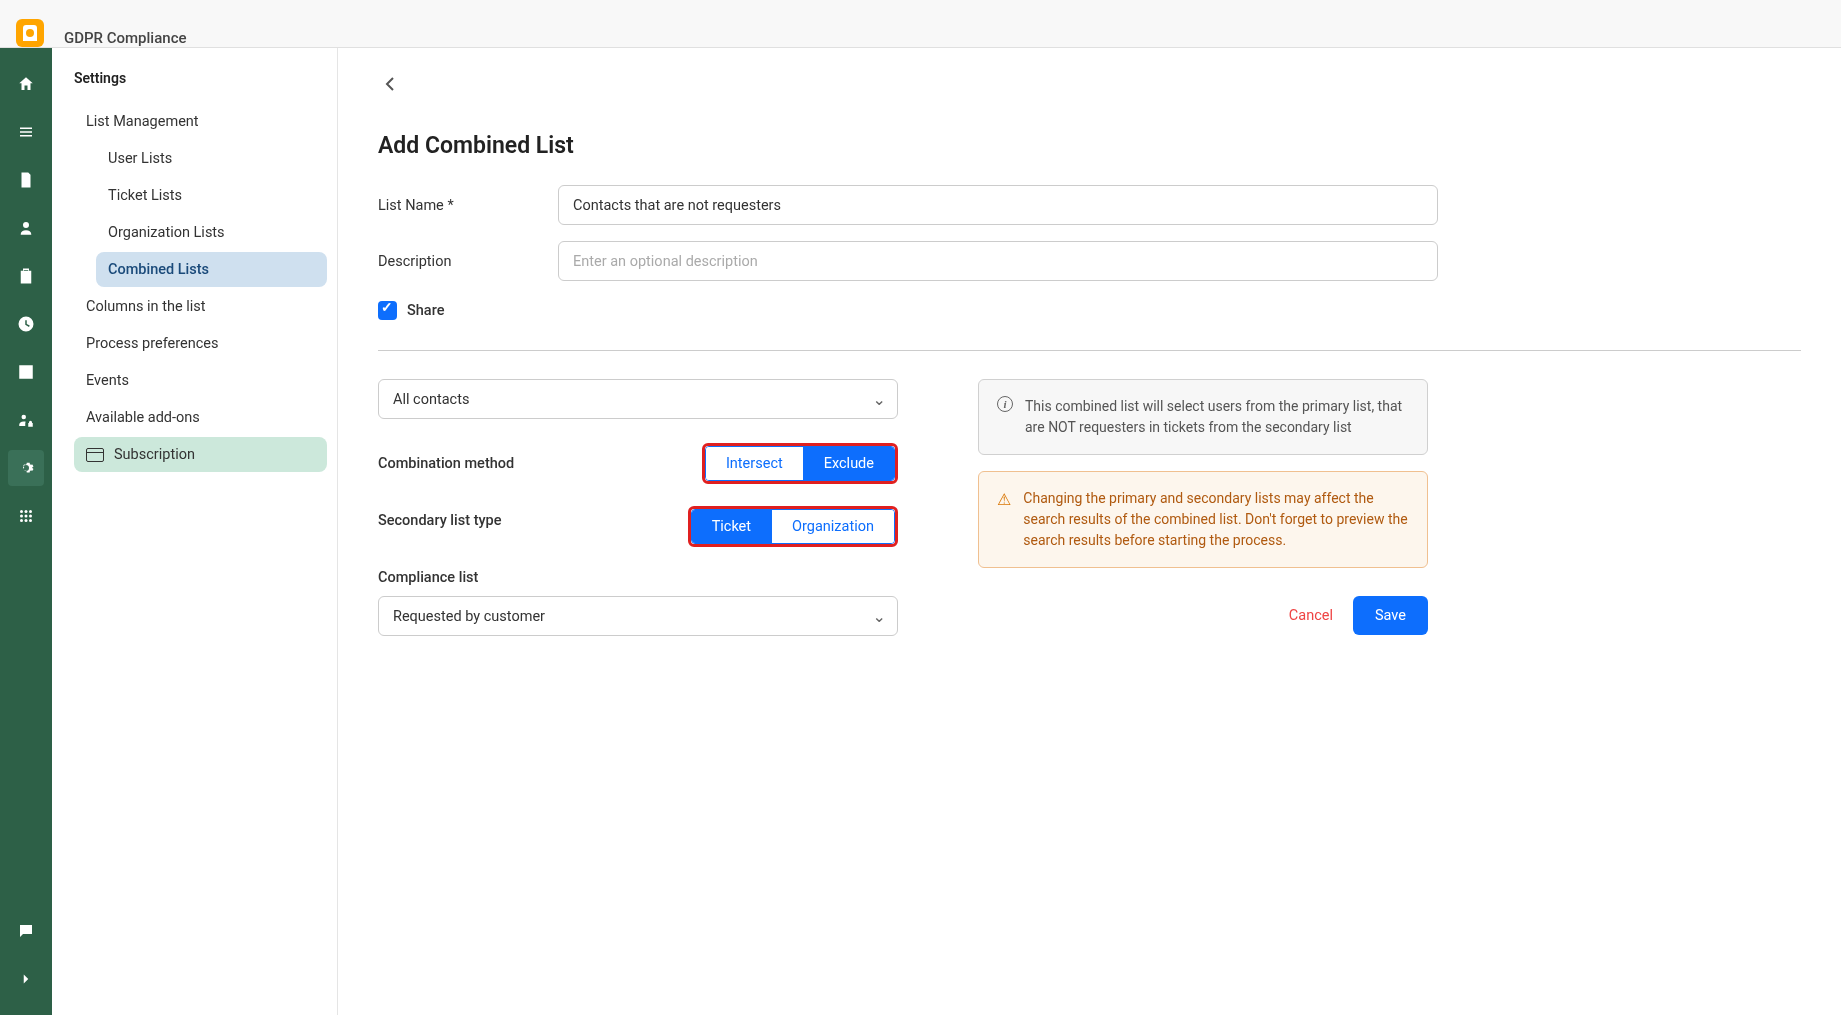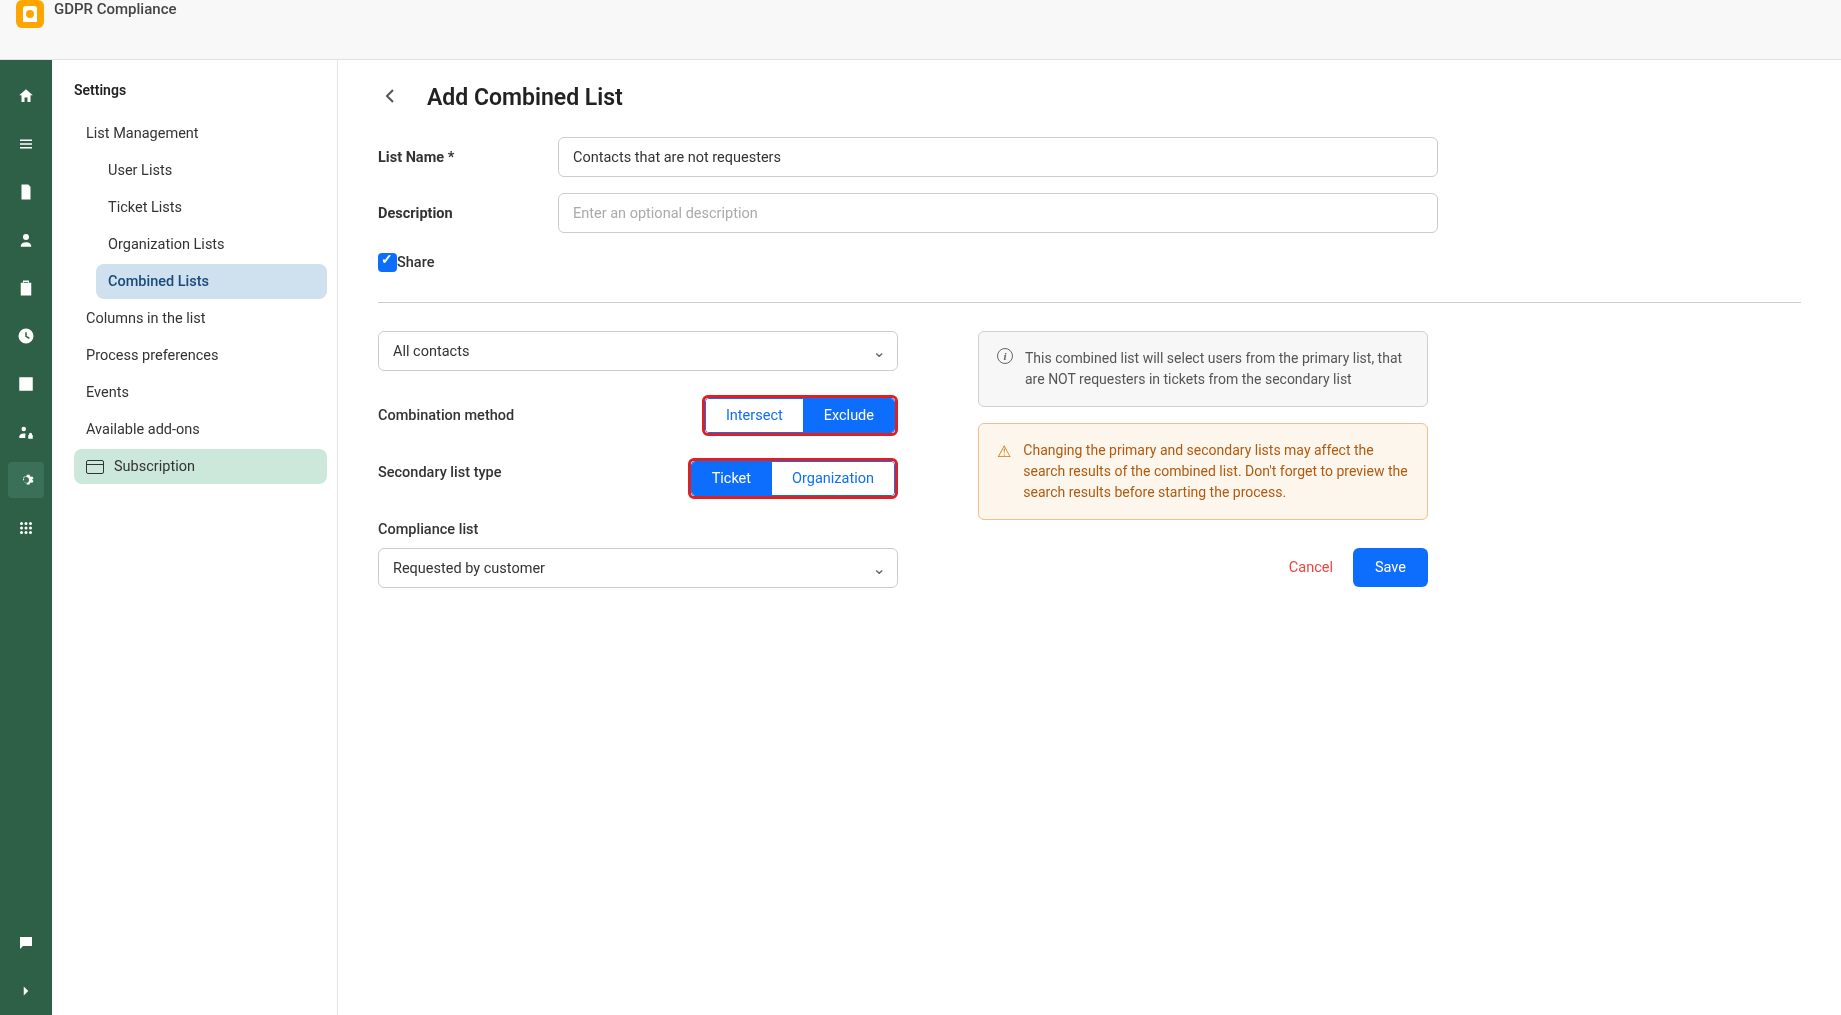--- a/index.html
+++ b/index.html
@@ -1,18 +1,18 @@
 <!DOCTYPE html>
 <html><head>
   <meta charset="utf-8">
   <style>
     * { margin: 0; padding: 0; box-sizing: border-box; font-family: -apple-system, BlinkMacSystemFont, "Segoe UI", Roboto, Arial, sans-serif; }
     body { background: #f5f5f5; color: #333; }
     
-    .topbar { background: #f8f8f8; height: 60px; display: flex; align-items: flex-start; padding: 0 16px; border-bottom: 1px solid #e0e0e0; }
+    .topbar { background: #f8f8f8; height: 48px; display: flex; align-items: flex-end; padding: 0 16px; border-bottom: 1px solid #e0e0e0; gap: 10px; }
     .app-logo { width: 28px; height: 28px; background: #ffa500; border-radius: 6px; margin-right: 10px; display: flex; align-items: center; justify-content: center; position: relative; }
     .app-logo-inner { width: 14px; height: 16px; background: #fff; border-radius: 3px 3px 0 0; position: relative; }
     .app-logo-inner::after { content:""; position:absolute; top:4px; left:3px; width:8px; height:8px; background:#ffa500; border-radius:50%; }
     .app-title { font-size: 15px; font-weight: 500; color: #444; }
     
     .layout { display: flex; height: calc(100vh - 48px); }
     
     .rail { width: 52px; background: #2d6047; display: flex; flex-direction: column; align-items: center; padding: 12px 0; position: relative; }
     .rail-item { width: 36px; height: 36px; display: flex; align-items: center; justify-content: center; margin: 6px 0; cursor: pointer; border-radius: 4px; color: #fff; }
     .rail-item.active { background: #3a7058; }
@@ -22,29 +22,29 @@
     .sidebar { width: 286px; background: #fff; border-right: 1px solid #e5e5e5; padding: 22px 10px 0 22px; overflow-y: auto; }
     .sidebar-title { font-size: 14px; font-weight: 600; margin-bottom: 18px; color: #222; }
     .nav-item { padding: 9px 12px; font-size: 14.5px; color: #333; cursor: pointer; border-radius: 8px; margin: 2px 0; }
     .nav-item.sub { margin-left: 22px; }
     .nav-item.active { background: #cfe0ef; color: #1a4a7a; font-weight: 500; }
     .nav-item.highlighted { background: #cce8db; display:flex; align-items:center; gap:10px; }
     .card-icon { width:18px; height:14px; border:1.5px solid #333; border-radius:2px; position:relative; display:inline-block; }
     .card-icon::after { content:""; position:absolute; top:3px; left:0; right:0; height:1.5px; background:#333; }
     
     .main { flex: 1; background: #fff; padding: 24px 40px; overflow-y: auto; }
-    .page-header { display: flex; align-items: flex-start; gap: 25px; margin-bottom: 26px; }
+    .page-header { display: flex; align-items: flex-start; gap: 36px; margin-bottom: 26px; flex-direction: column; }
     .back-btn { width: 24px; height: 24px; display:flex; align-items:center; justify-content:center; cursor:pointer; color:#555; font-size:18px; }
     .page-title { font-size: 23px; font-weight: 600; color: #222; }
     
     .form-row { display:flex; align-items:center; margin-bottom: 16px; }
-    .form-label { width: 180px; font-size: 14.5px; font-weight: 700; color: #333; }
+    .form-label { width: 180px; font-size: 14.5px; font-weight: 400; color: #333; }
     .text-input { flex:1; max-width: 880px; height: 40px; border: 1px solid #ccc; border-radius: 6px; padding: 8px 14px; font-size: 14.5px; color:#333; }
     .text-input::placeholder { color: #aaa; }
-    .share-row { display:flex; align-items:center; margin-top:20px;text-align:center; }
+    .share-row { display:flex; align-items:center; gap:10px; margin-top:20px;text-align:center; }
     .checkbox { width:19px; height:19px; border-radius:4px; background:#0d6efd; position:relative; }
     .checkbox::after { content:"✓"; color:#fff; position:absolute; top:-2px; left:3px; font-size:14px; font-weight:bold; }
     
     .divider { border:none; border-top:1px solid #ccc; margin: 30px 0 28px 0; }
     
     .lower { display:flex; gap: 80px; align-items:flex-start; }
     .left-col { width: 520px; }
     
     .section-label { font-size:14.5px; font-weight:500; color:#333; margin-bottom:10px; }
     .select-wrap { position:relative; margin-bottom: 24px; }

